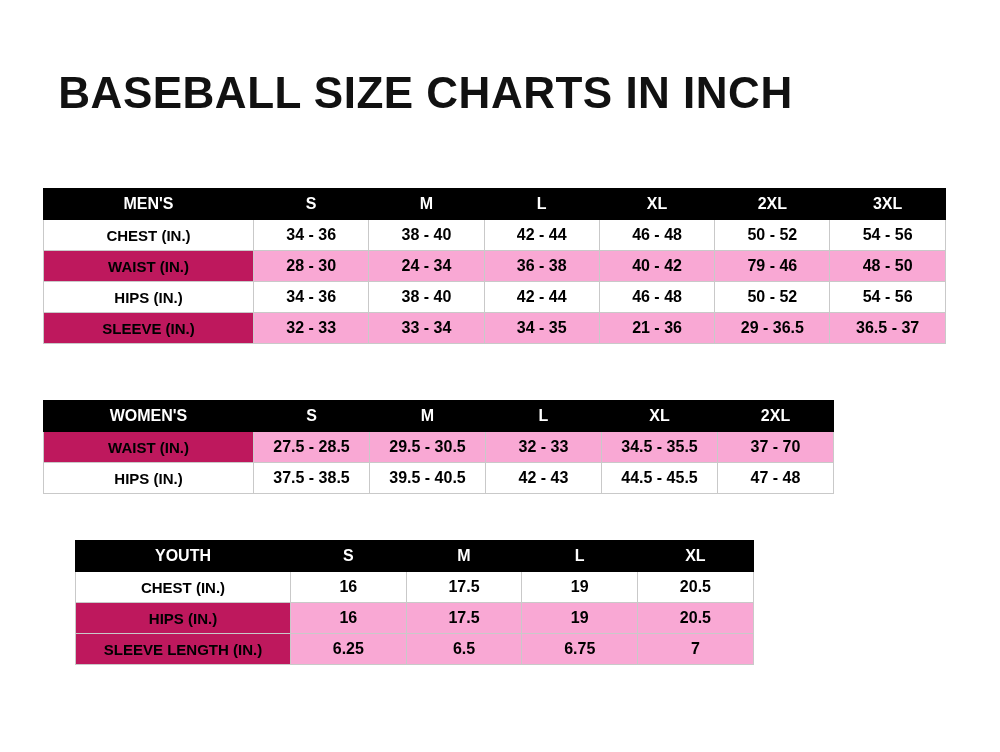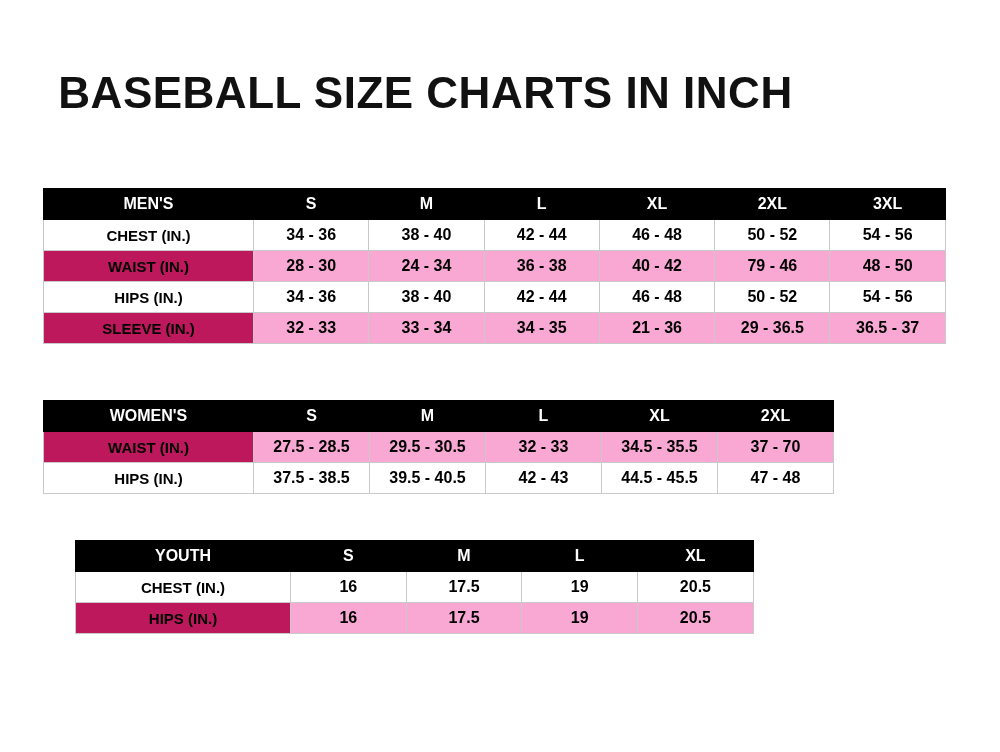--- a/index.html
+++ b/index.html
@@ -216,16 +216,23 @@
         <td>19</td>
         <td>20.5</td>
       </tr>
       <tr class="alt">
         <td class="rowlabel">HIPS (IN.)</td>
         <td>16</td>
         <td>17.5</td>
         <td>19</td>
         <td>20.5</td>
       </tr>
+      <tr class="alt">
+        <td class="rowlabel">SLEEVE LENGTH (IN.)</td>
+        <td>6.25</td>
+        <td>6.5</td>
+        <td>6.75</td>
+        <td>7</td>
+      </tr>
     </tbody>
   </table>
 
 </div>
 
 </body></html>

